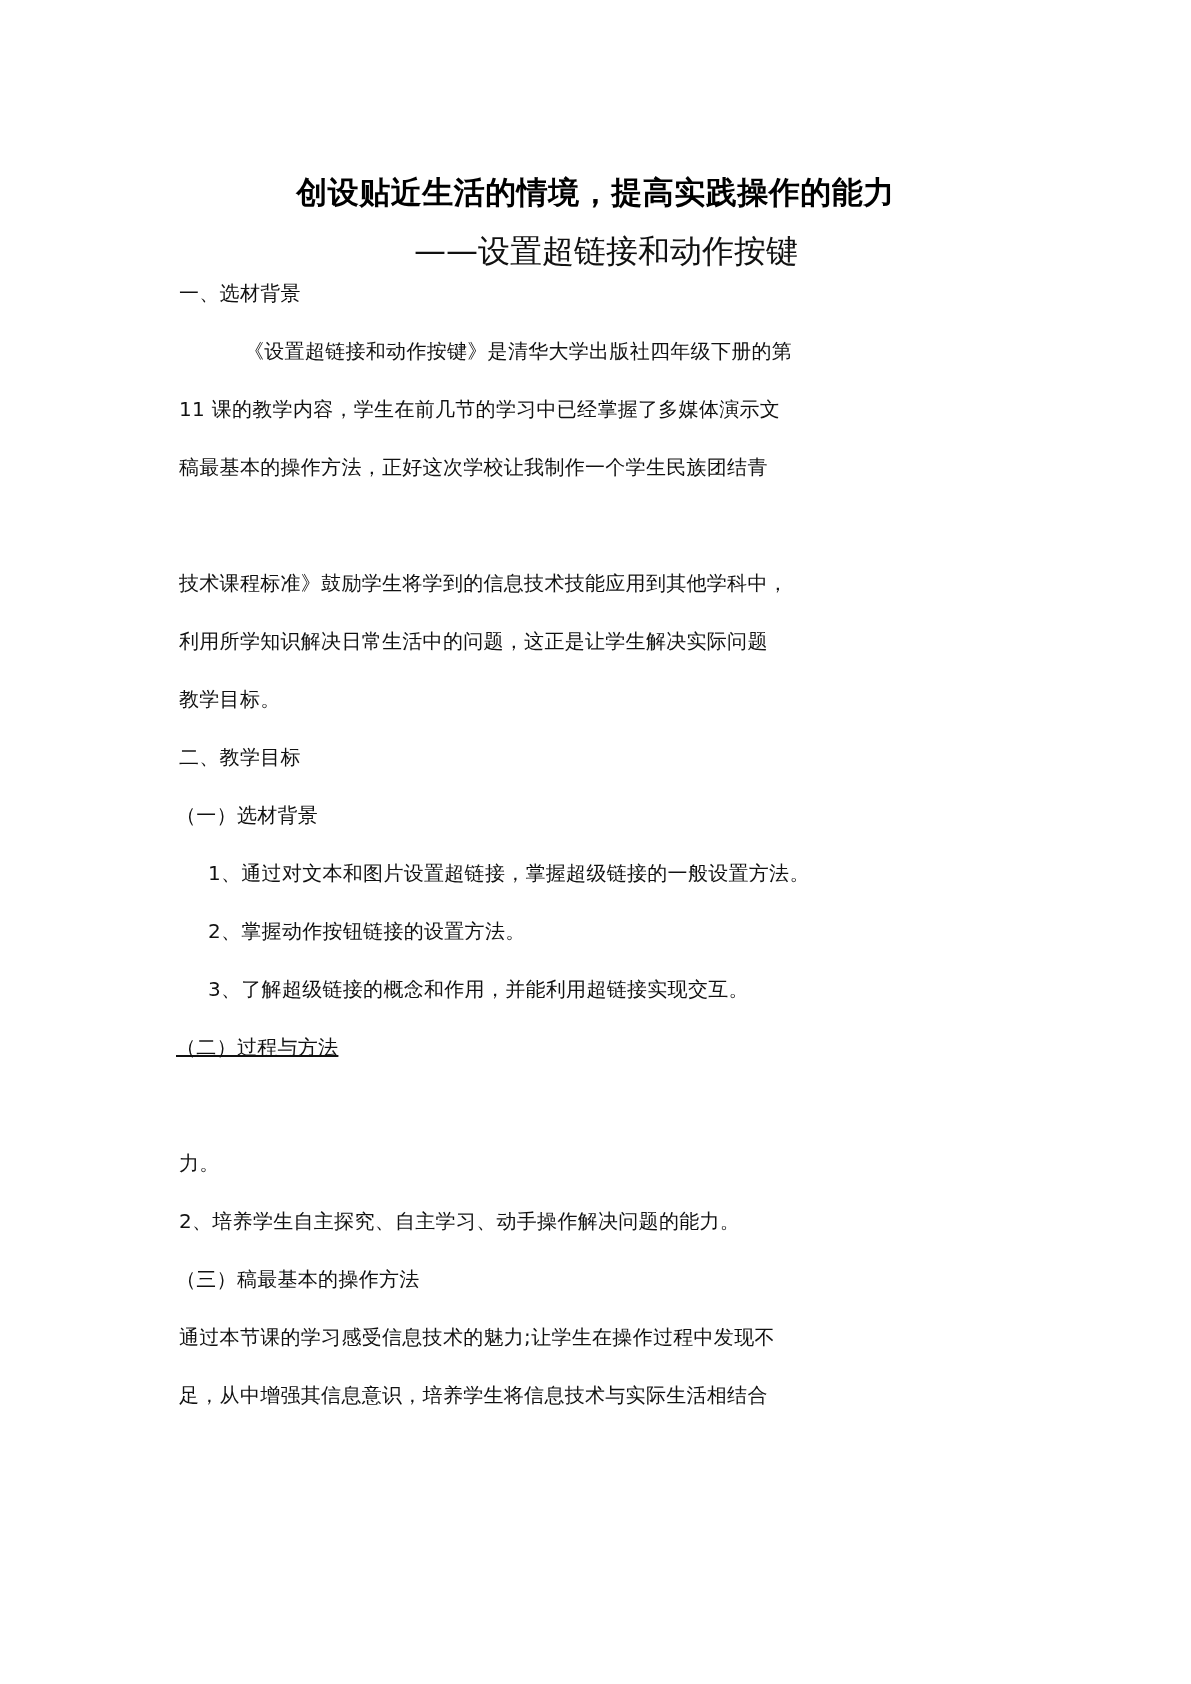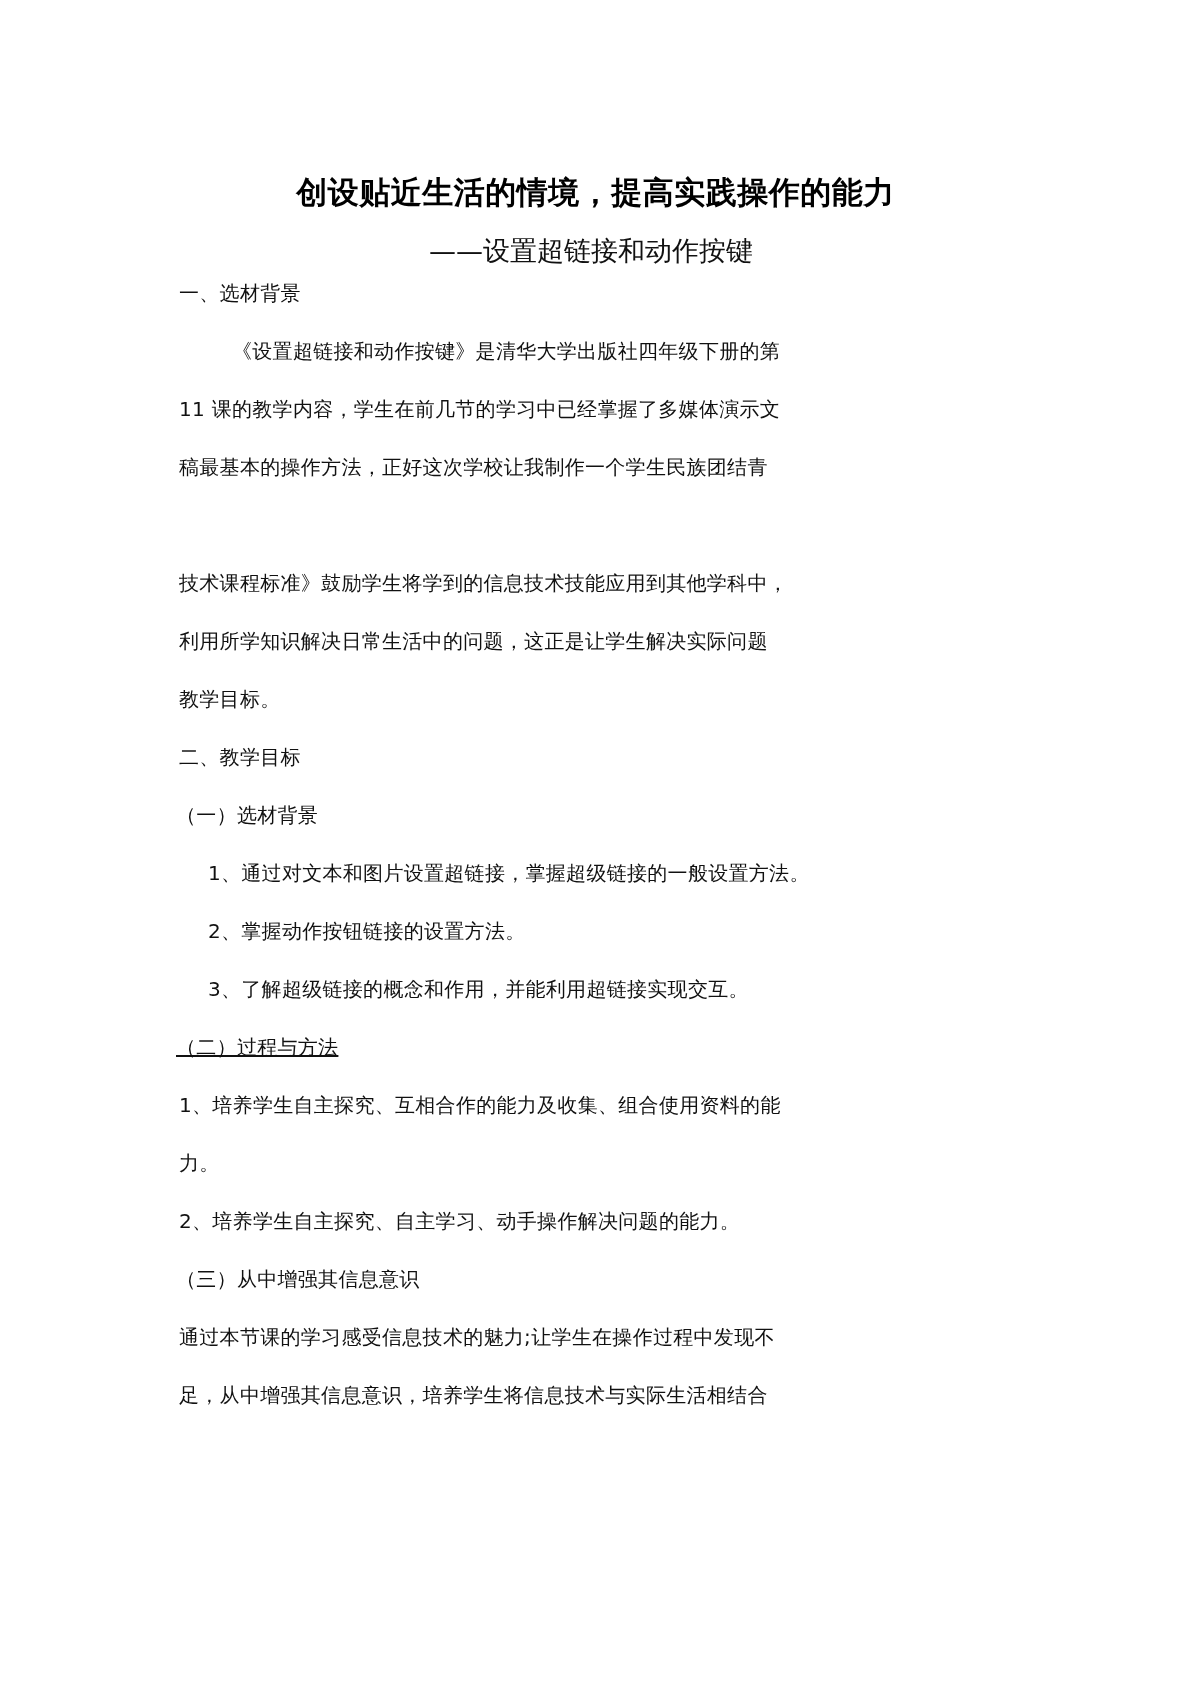--- a/index.html
+++ b/index.html
@@ -37,56 +37,55 @@
     top: 172px;
     text-align: center;
     font-size: 31px;
     font-weight: bold;
     line-height: 40px;
     letter-spacing: 0.5px;
     color: #000;
   }
   .subtitle {
     position: absolute;
-    left: 429px;
+    left: 414px;
     top: 233px;
-    font-size: 27px;
+    font-size: 32px;
     line-height: 36px;
     white-space: nowrap;
   }
   .indent2 { left: 232px; }
   .indent-item { left: 208px; }
   .indent-sub { left: 176px; }
 </style>
 </head>
 <body>
 
 <div class="page">
 
   <div class="title">创设贴近生活的情境，提高实践操作的能力</div>
   <div class="subtitle">——设置超链接和动作按键</div>
 
   <div class="line" style="top:276px;">一、选材背景</div>
 
-  <div class="line indent2" style="top:334px;">《设置超链接和动作按键》是清华大学出版社四年级下册的第</div>
+  <div class="line indent2" style="top:334px;margin-left:12px;">《设置超链接和动作按键》是清华大学出版社四年级下册的第</div>
   <div class="line" style="top:392px;">11 课的教学内容，学生在前几节的学习中已经掌握了多媒体演示文</div>
   <div class="line" style="top:450px;">稿最基本的操作方法，正好这次学校让我制作一个学生民族团结青</div>
   <div class="line" style="top:566px;">技术课程标准》鼓励学生将学到的信息技术技能应用到其他学科中，</div>
   <div class="line" style="top:624px;">利用所学知识解决日常生活中的问题，这正是让学生解决实际问题</div>
   <div class="line" style="top:682px;">教学目标。</div>
 
   <div class="line" style="top:740px;">二、教学目标</div>
 
   <div class="line indent-sub" style="top:798px;">（一）选材背景</div>
   <div class="line indent-item" style="top:856px;">1、通过对文本和图片设置超链接，掌握超级链接的一般设置方法。</div>
   <div class="line indent-item" style="top:914px;">2、掌握动作按钮链接的设置方法。</div>
   <div class="line indent-item" style="top:972px;">3、了解超级链接的概念和作用，并能利用超链接实现交互。</div>
 
   <div class="line indent-sub" style="top:1030px;text-decoration:underline;">（二）过程与方法</div>
-  <div class="line" style="top:1088px;">1、培养学生自主探究、互相合作的能力及收集、组合使用资料的能</div>
   <div class="line" style="top:1146px;">力。</div>
   <div class="line" style="top:1204px;">2、培养学生自主探究、自主学习、动手操作解决问题的能力。</div>
 
-  <div class="line indent-sub" style="top:1262px;">（三）从中增强其信息意识</div>
+  <div class="line indent-sub" style="top:1262px;">（三）稿最基本的操作方法</div>
   <div class="line" style="top:1320px;">通过本节课的学习感受信息技术的魅力;让学生在操作过程中发现不</div>
   <div class="line" style="top:1378px;">足，从中增强其信息意识，培养学生将信息技术与实际生活相结合</div>
 
 </div>
 
 </body></html>

